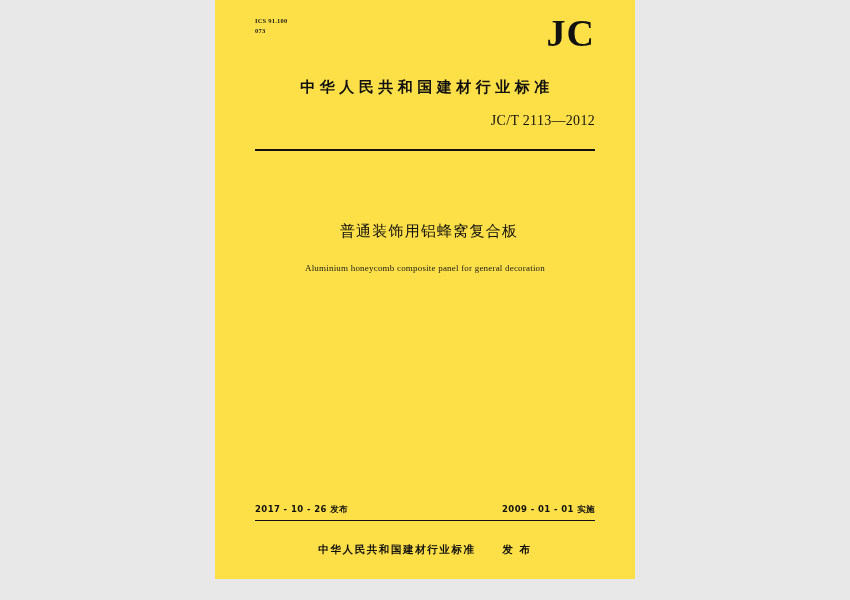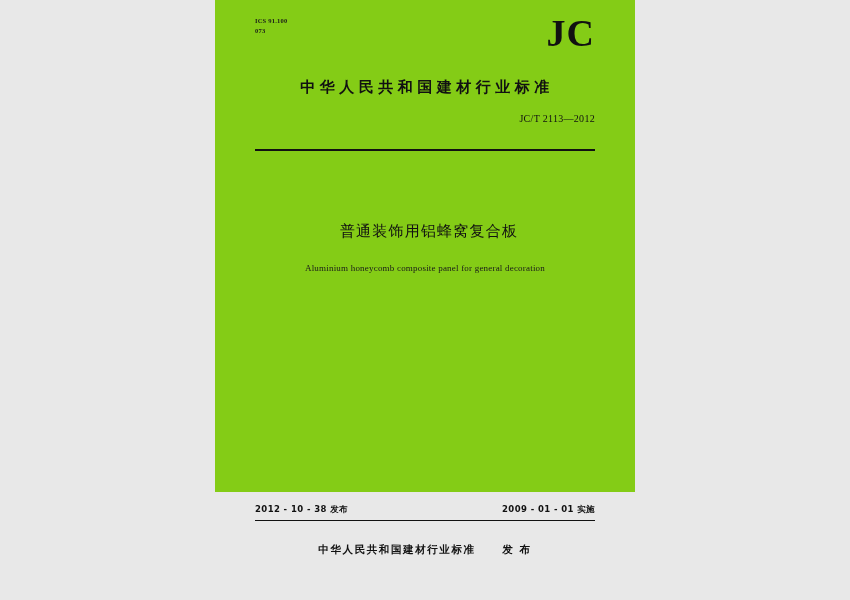--- a/index.html
+++ b/index.html
@@ -17,22 +17,22 @@
     position: relative;
     width: 850px;
     height: 600px;
     background: #e8e8e8;
   }
   .sheet {
     position: absolute;
     left: 215px;
     top: 0;
     width: 420px;
-    height: 492px;
-    background: #84cc16;
+    height: 579px;
+    background: #fde047;
   }
   .content {
     position: relative;
     width: 100%;
     height: 100%;
     box-sizing: border-box;
     padding: 0 40px;
   }
 
   
@@ -75,21 +75,21 @@
     letter-spacing: 4.5px;
     padding-left: 4px;
   }
 
   
   .std-number {
     position: absolute;
     right: 40px;
     top: 113px;
     font-family: "Liberation Serif", serif;
-    font-size: 10px;
+    font-size: 14px;
     color: #111111;
     letter-spacing: 0.3px;
   }
 
   
   .header-rule {
     position: absolute;
     left: 40px;
     right: 40px;
     top: 149px;
@@ -186,21 +186,21 @@
       <div class="std-org">中华人民共和国建材行业标准</div>
 
       <div class="std-number">JC/T 2113—2012</div>
 
       <div class="header-rule"></div>
 
       <div class="doc-title-cn">普通装饰用铝蜂窝复合板</div>
       <div class="doc-title-en">Aluminium honeycomb composite panel for general decoration</div>
 
       <div class="dates-row">
-        <span class="date-item">2012 - 10 - 38 发布</span>
+        <span class="date-item">2017 - 10 - 26 发布</span>
         <span class="date-item">2009 - 01 - 01 实施</span>
       </div>
       <div class="dates-rule"></div>
 
       <div class="publisher">
         <span>中华人民共和国建材行业标准</span>
         <span class="gap"></span>
         <span>发 布</span>
       </div>
 

